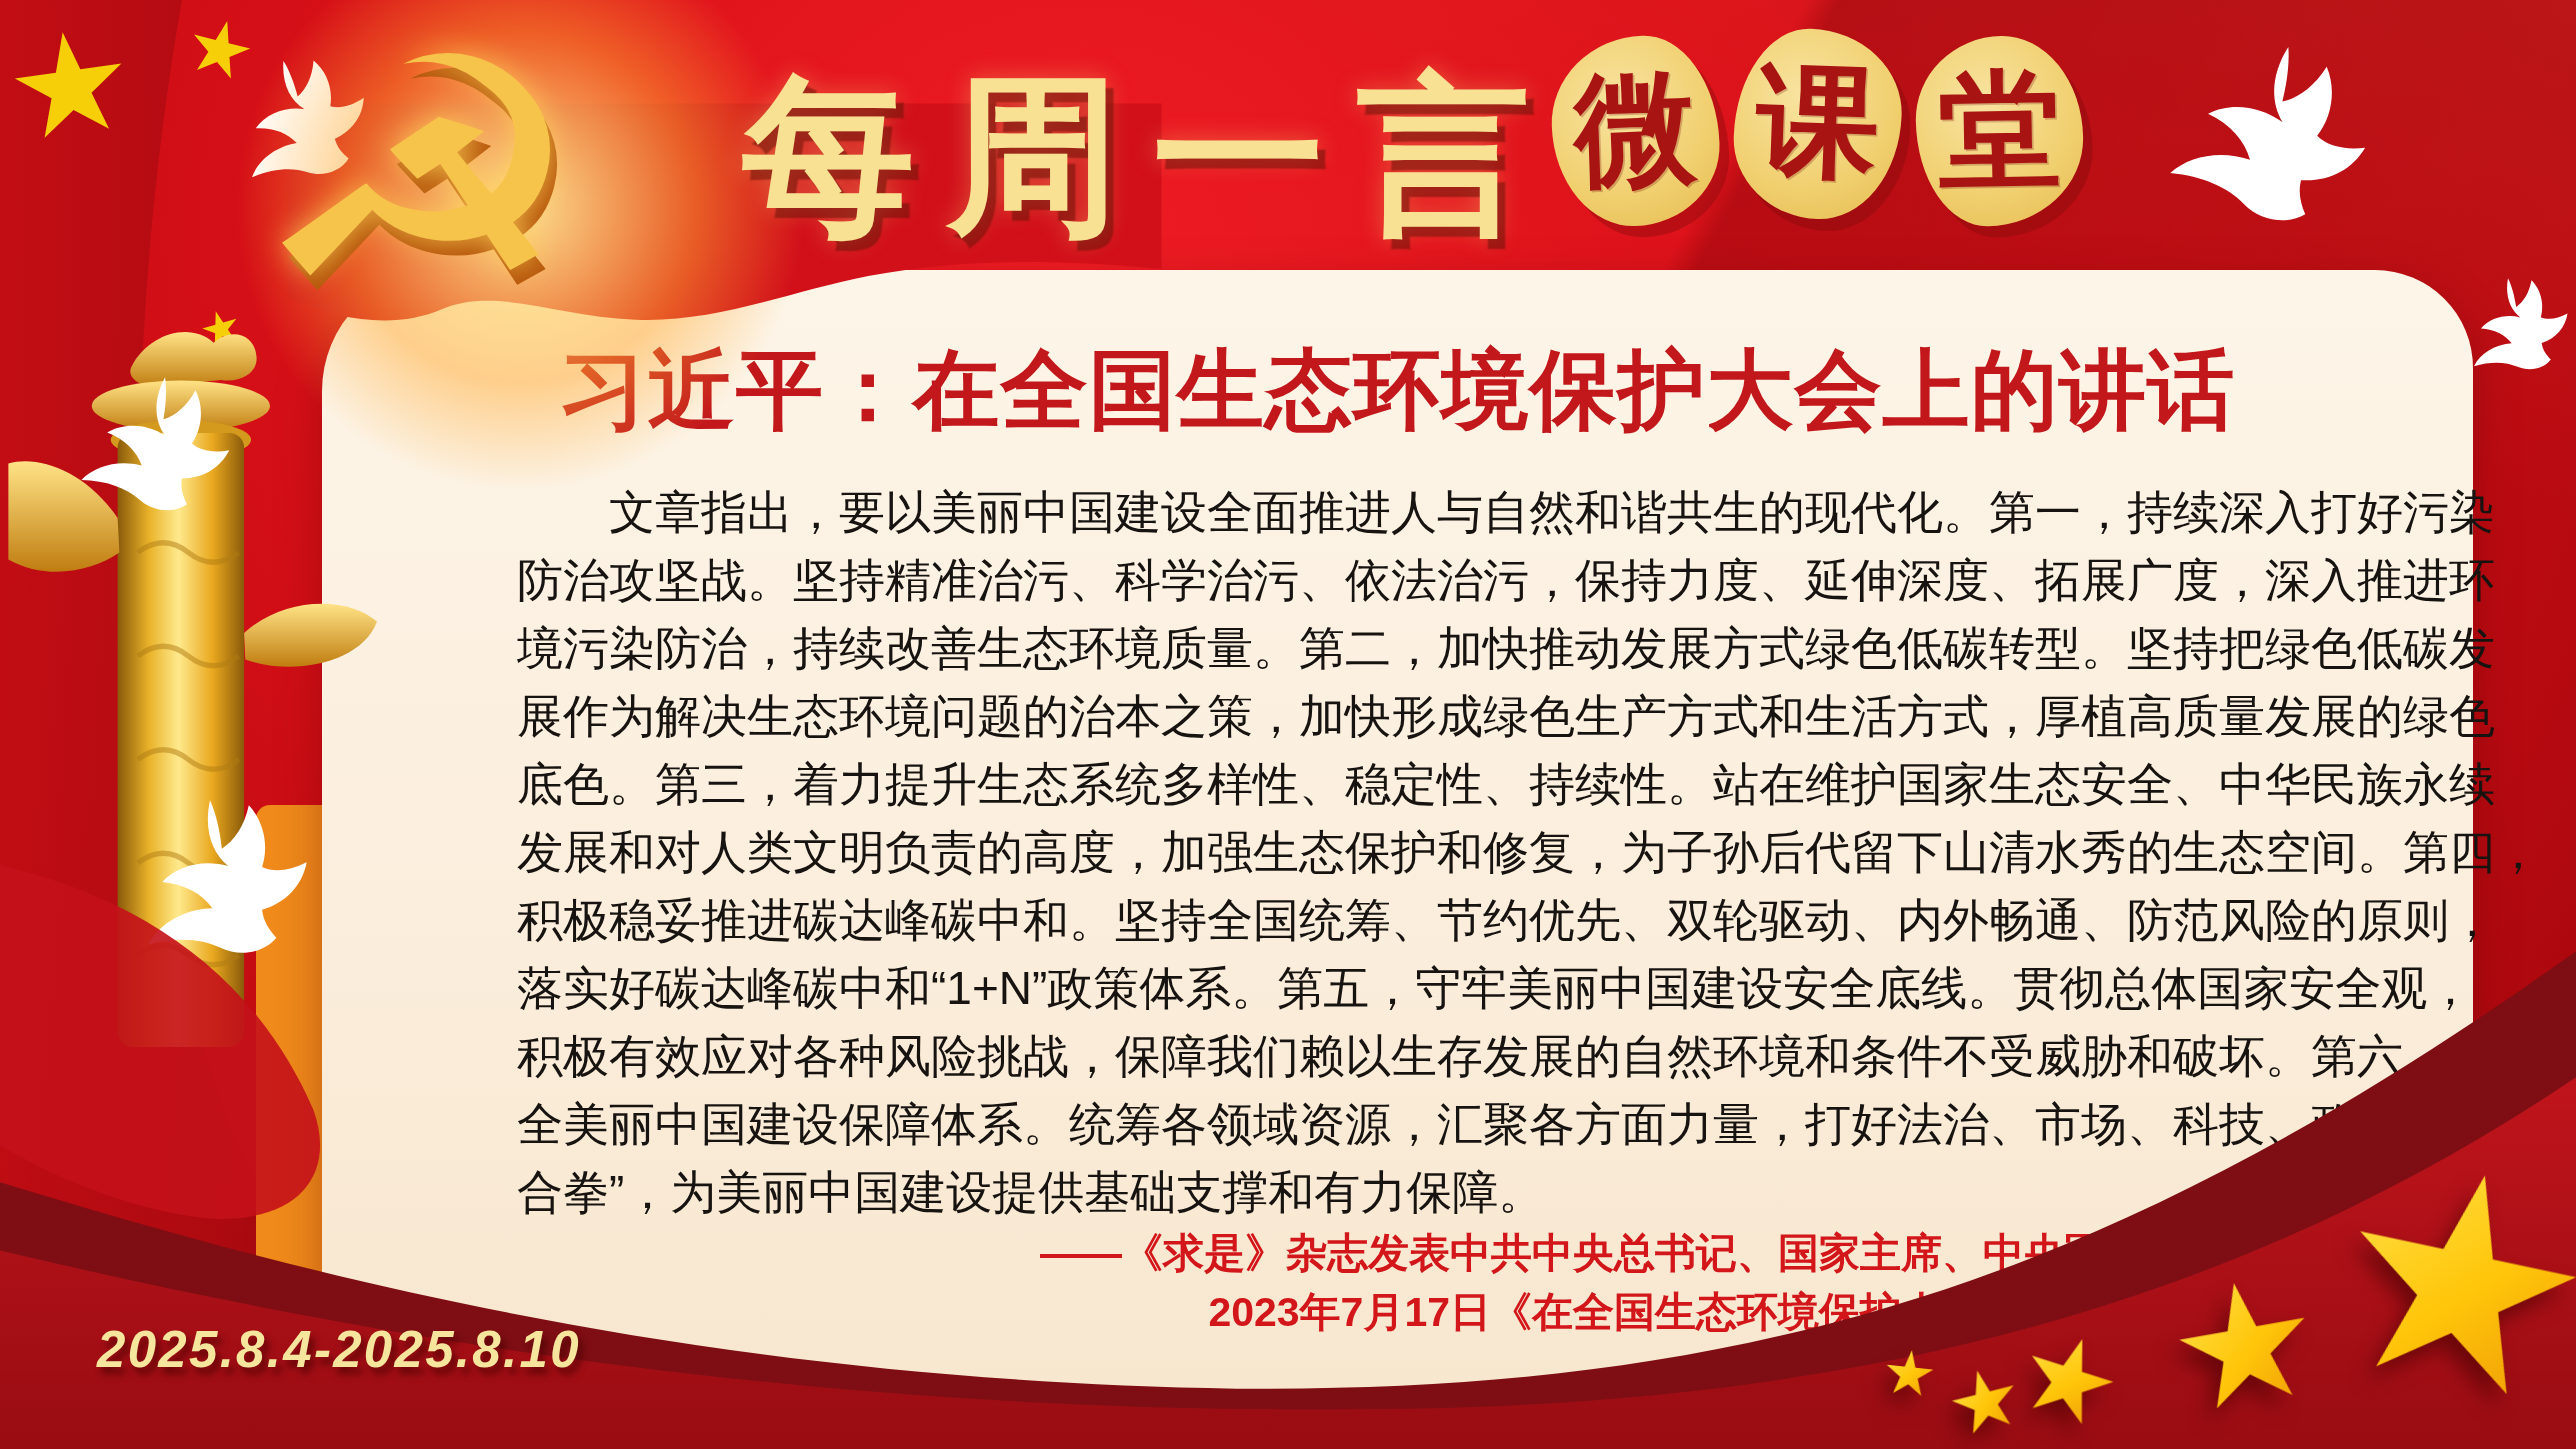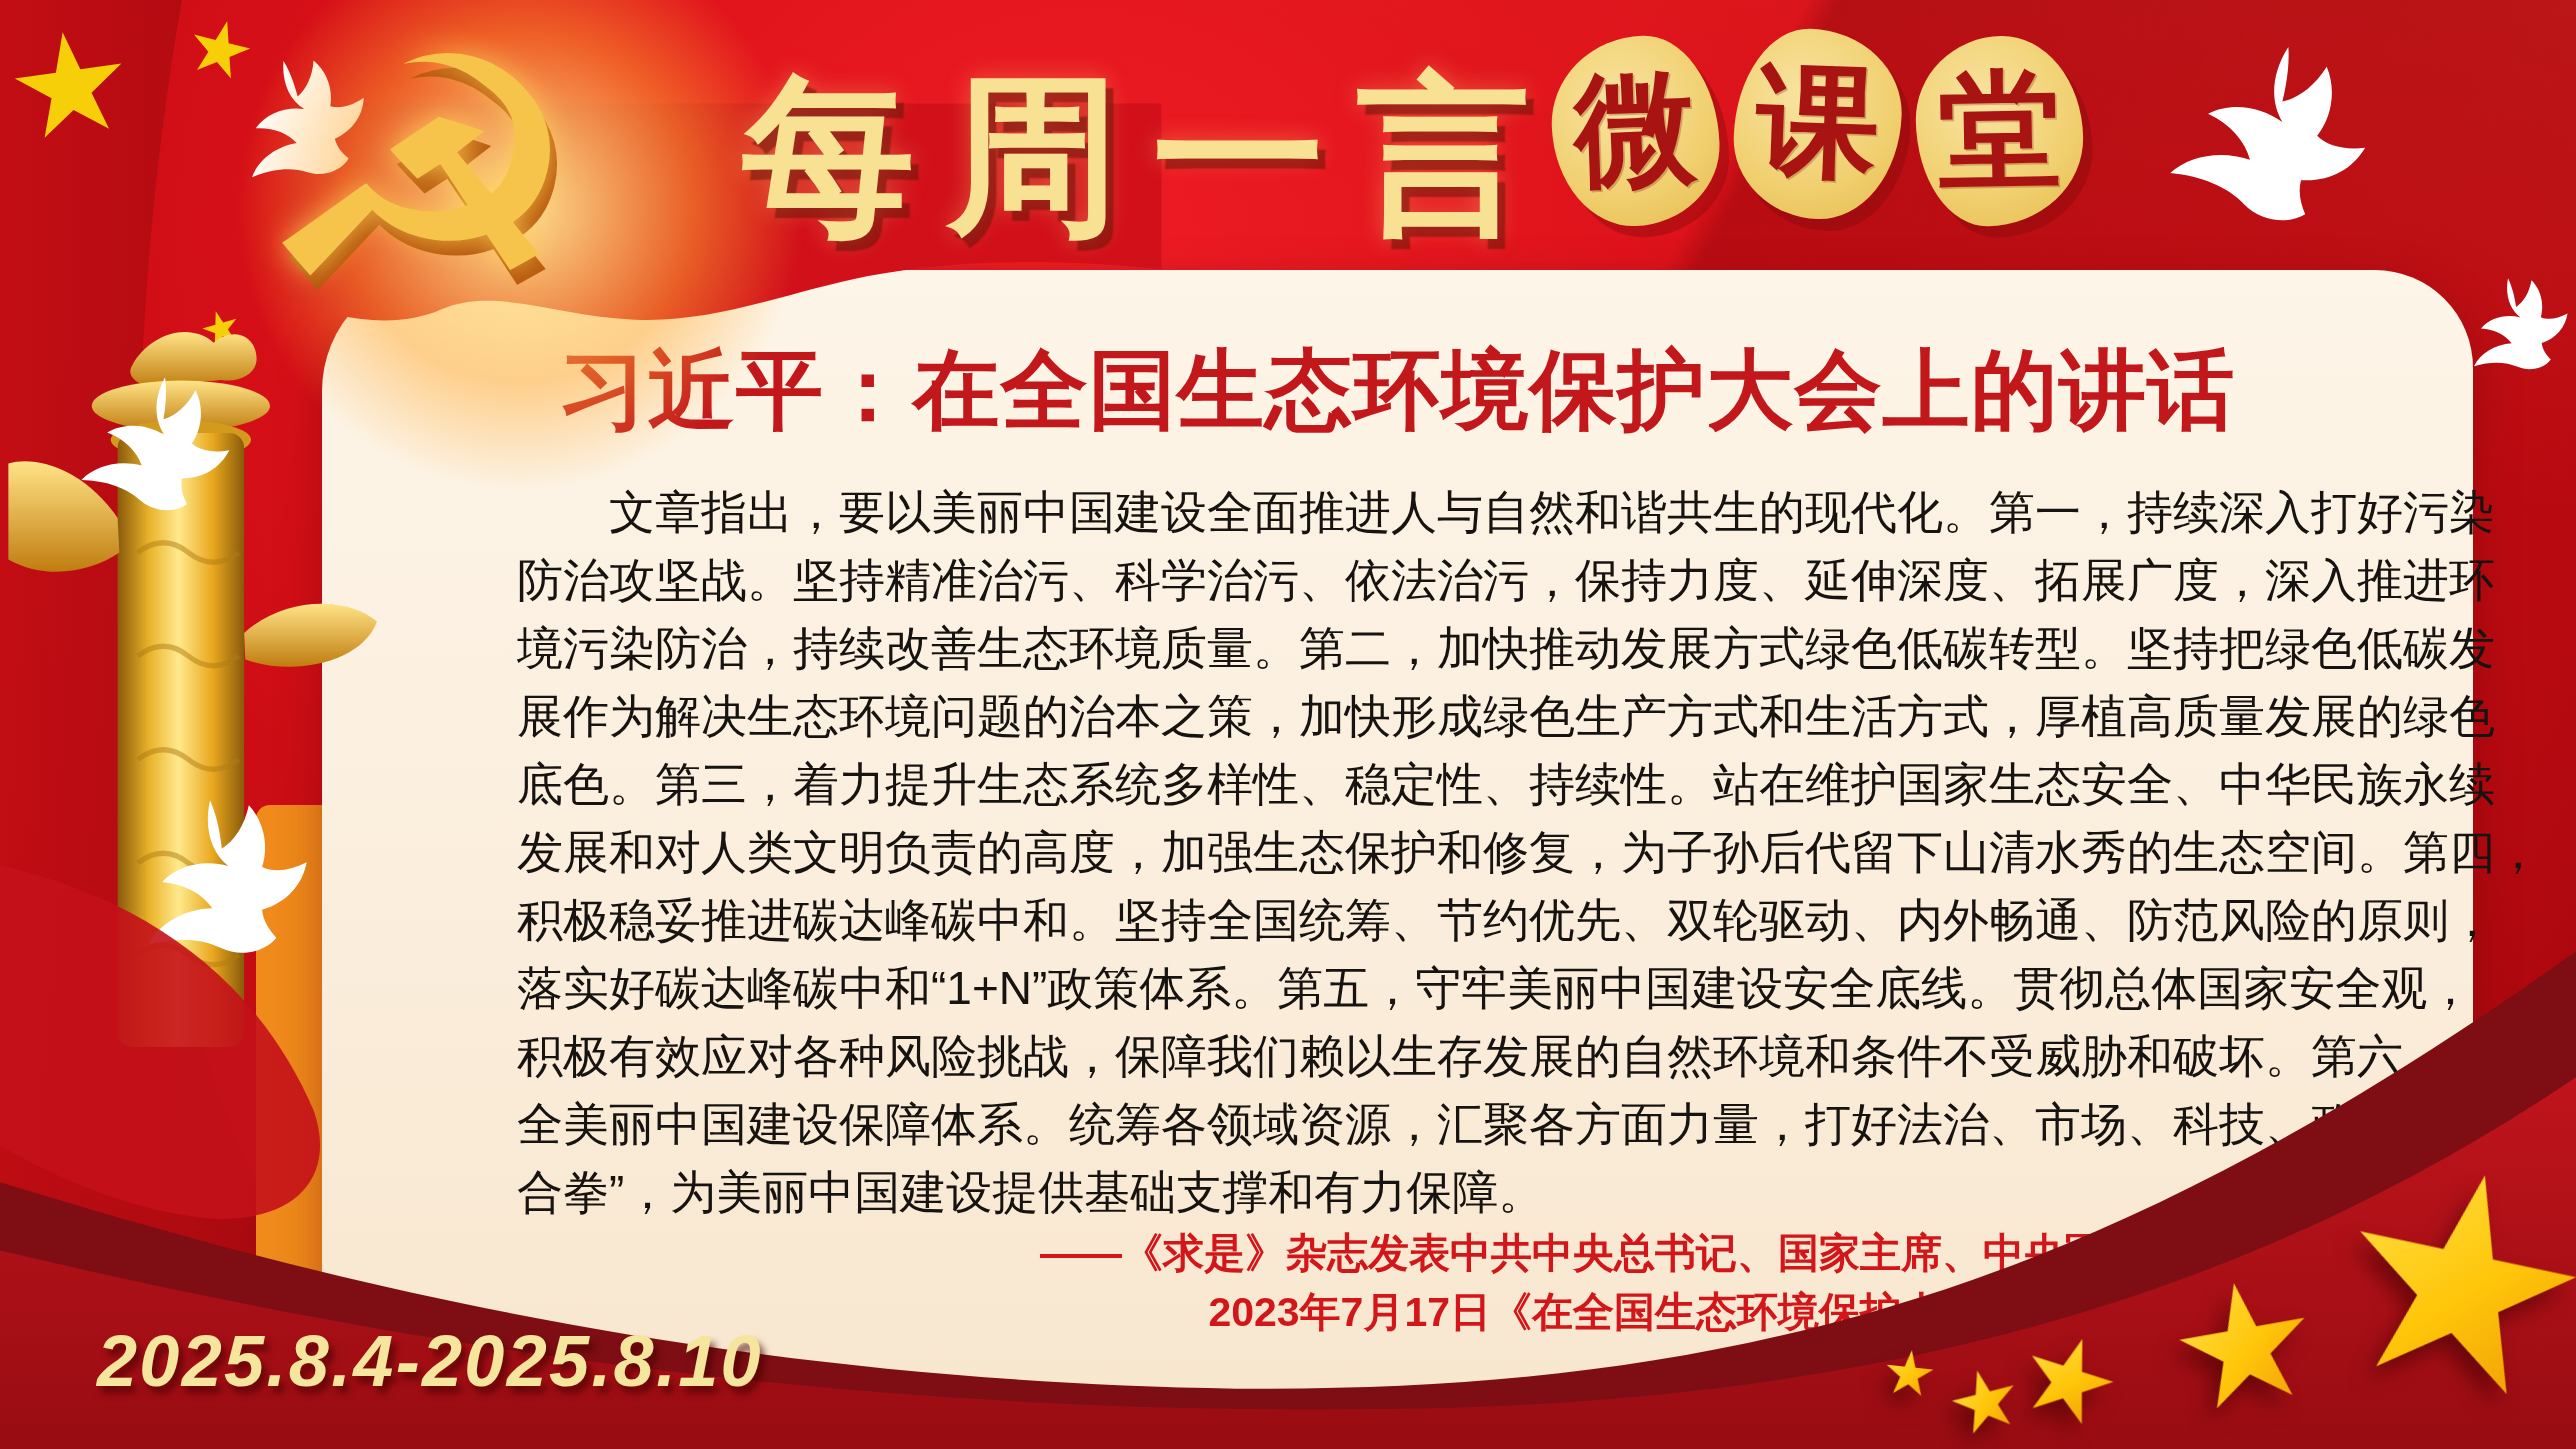--- a/index.html
+++ b/index.html
@@ -69,21 +69,21 @@
     background:radial-gradient(circle, rgba(255,236,150,.95) 0%, rgba(255,170,50,.5) 42%, rgba(255,120,30,0) 68%);
   }
   .emblem{position:absolute;left:270px;top:5.8px;width:379px;height:379px;transform:rotate(14deg);}
   .emblem span{position:absolute;left:0;top:0;font-size:345px;line-height:368px;font-weight:700;}
   .emblem .back{color:#b5540a;transform:translate(10.4px,12.6px);}
   .emblem .front{color:#f6c44a;text-shadow:0 0 29px rgba(255,210,90,.8);}
 
   
   .date-range{
     position:absolute;left:97px;top:1320px;
-    font-size:72px;font-weight:900;font-style:italic;letter-spacing:2.3px;
+    font-size:51px;font-weight:900;font-style:italic;letter-spacing:2.3px;
     color:#f5e59d;text-shadow:4.6px 7px 7px rgba(70,0,0,.65);white-space:nowrap;
   }
 </style>
 </head>
 <body>
 
 <div class="stage">
 
   <div class="bg-fold"></div>
 

